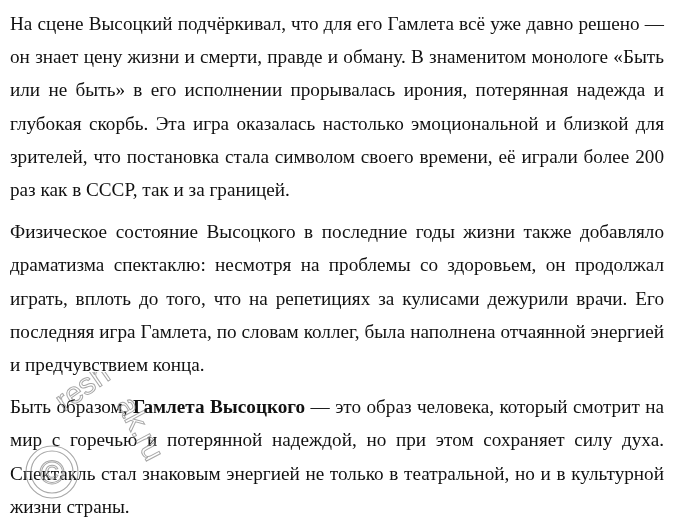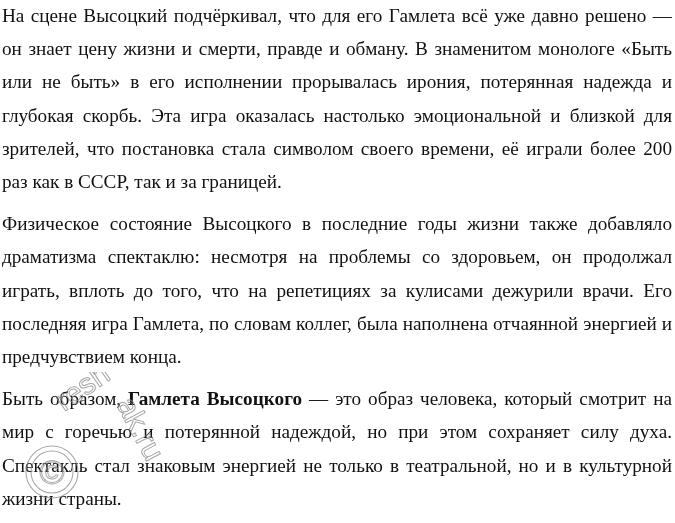--- a/index.html
+++ b/index.html
@@ -15,21 +15,21 @@
       font-family: "Liberation Serif", "DejaVu Serif", serif;
       color: #111111;
     }
     .doc {
       position: absolute;
       left: 2px;
       top: -1px;
       width: 670px;
     }
     .para {
-      margin: 0;
+      margin: 8px;
       font-size: 19.2px;
       line-height: 33.2px;
       text-align: justify;
       text-align-last: left;
     }
     .para + .para {
       margin-top: 9px;
     }
     .bold {
       font-weight: bold;

